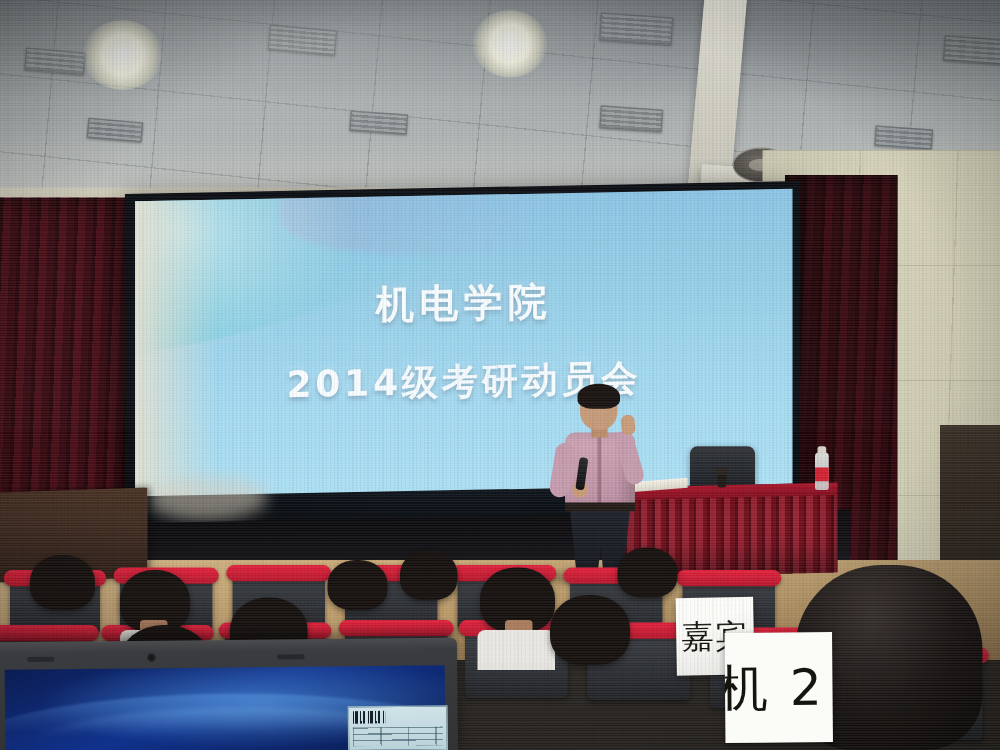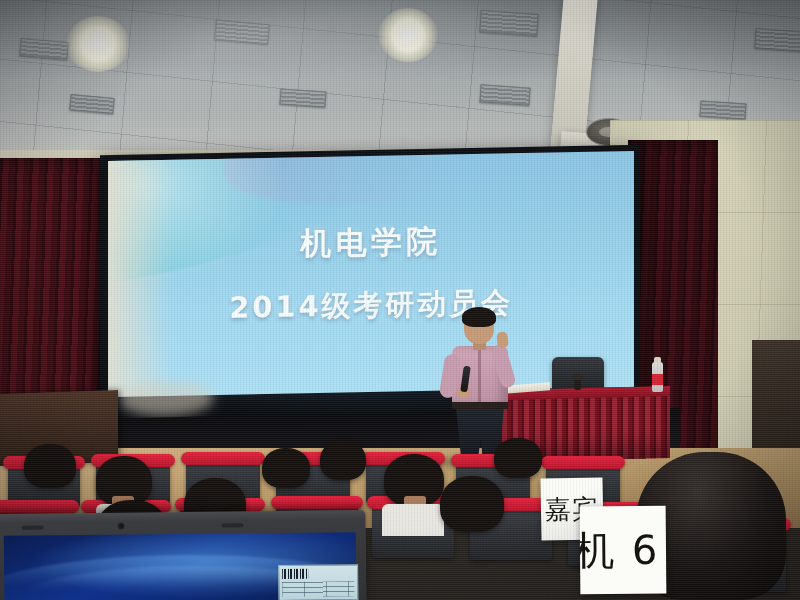--- a/index.html
+++ b/index.html
@@ -497,21 +497,21 @@
     <div class="head" style="left:96px;top:48px;width:72px;height:58px;"></div>
   </div>
 
   <div class="head-big"></div>
   <div class="ear-big"></div>
 
   <div class="sign sign-guest">
     <span>嘉宾</span>
   </div>
   <div class="sign sign-dept">
-    <span>机 6</span>
+    <span>机 2</span>
   </div>
 
   <div class="laptop">
     <div class="laptop-latch" style="left:28px;"></div>
     <div class="laptop-latch" style="left:228px;"></div>
     <div class="laptop-cam"></div>
     <div class="laptop-screen">
       <div class="laptop-wave"></div>
       <div class="laptop-wave2"></div>
     </div>

